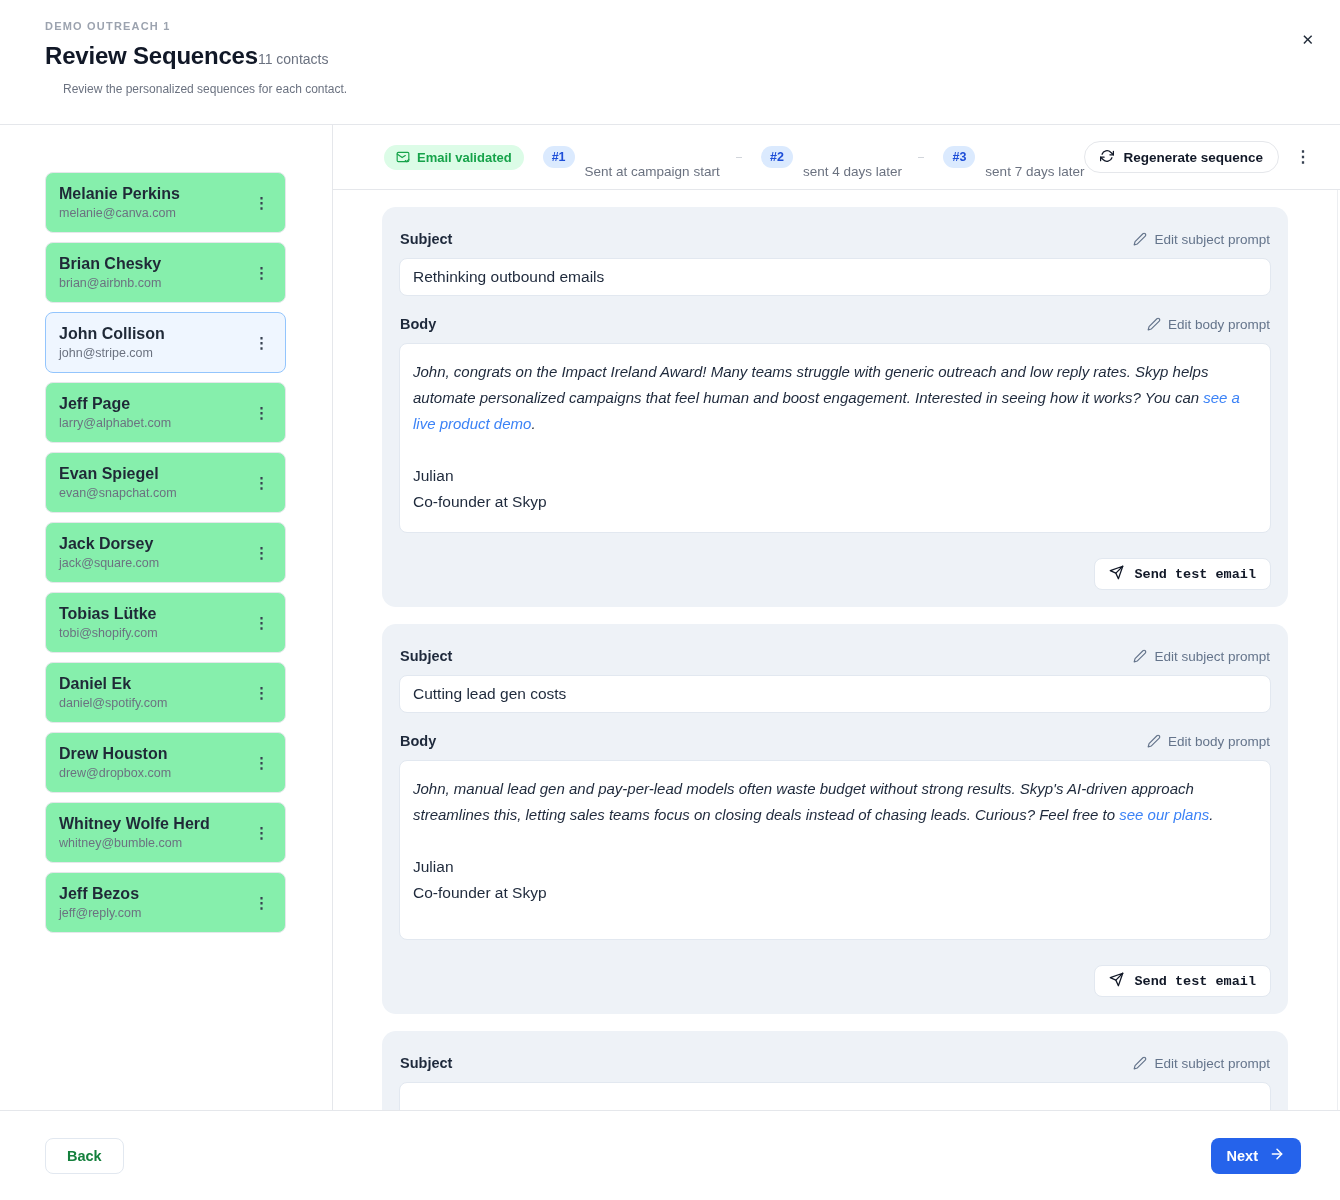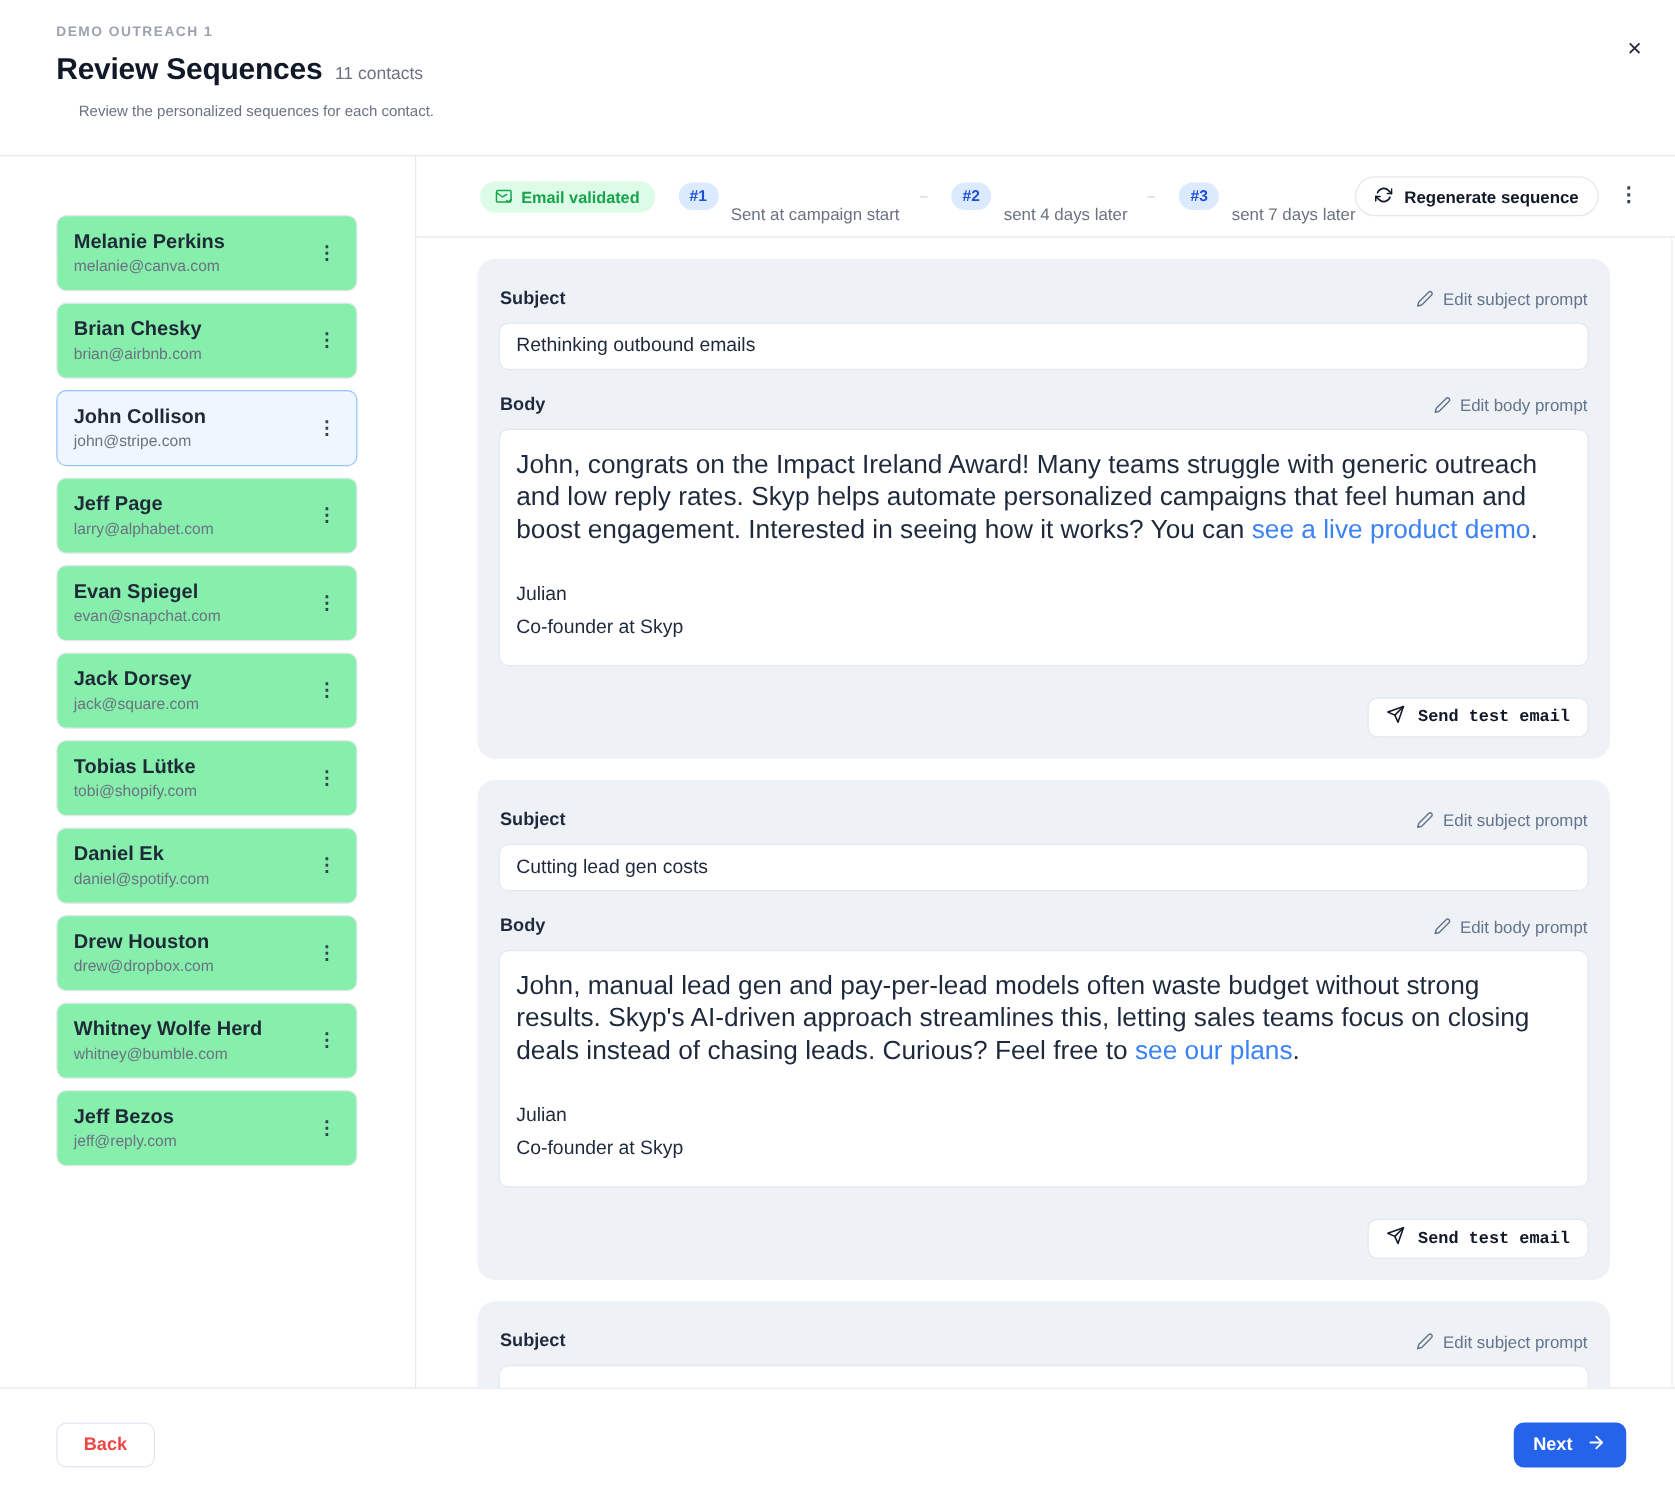--- a/index.html
+++ b/index.html
@@ -7,21 +7,21 @@
   body {
     font-family: "Liberation Sans", sans-serif;
     background: #ffffff;
     color: #1f2937;
   }
   .app { width: 1340px; height: 1200px; display: flex; flex-direction: column; position: relative; background: #fff; }
 
   
   .header { height: 125px; padding: 20px 45px 0 45px; border-bottom: 1px solid #e5e7eb; position: relative; flex: 0 0 auto; }
   .eyebrow { font-size: 11px; font-weight: 700; letter-spacing: 1.2px; color: #9ca3af; margin-bottom: 10px; }
-  .title-row { display: flex; align-items: baseline; gap: 10px; margin-bottom: 12px; }
+  .title-row { display: flex; align-items: baseline; margin-bottom: 12px; }
   .title { font-size: 24px; font-weight: 700; color: #111827; letter-spacing: -0.2px; }
   .contacts-count { font-size: 14px; color: #6b7280; font-weight: 400; }
   .subtitle { font-size: 12px; color: #6b7280; margin-left: 18px; }
   .close-btn { position: absolute; top: 28px; right: 22px; background: none; border: none; font-size: 15px; color: #1f2937; cursor: pointer; line-height: 1; padding: 4px; }
 
   
   .content { flex: 1 1 auto; display: flex; min-height: 0; }
 
   
   .sidebar { width: 333px; flex: 0 0 333px; border-right: 1px solid #e5e7eb; padding: 47px 47px 0 45px; overflow: hidden; }
@@ -61,35 +61,35 @@
   .email-card { width: 906px; background: #eef2f7; border-radius: 14px; padding: 24px 17px 17px 17px; margin-bottom: 17px; }
   .field-row { display: flex; align-items: center; justify-content: space-between; margin-bottom: 11px; padding: 0 1px; }
   .field-label { font-size: 14.5px; font-weight: 600; color: #1e293b; }
   .edit-link { display: inline-flex; align-items: center; gap: 7px; background: none; border: none; color: #64748b; font-size: 13.5px; font-weight: 500; cursor: pointer; font-family: inherit; }
   .edit-link svg { display: block; }
   .subject-input {
     width: 100%; height: 38px; background: #fff; border: 1px solid #e2e8f0; border-radius: 8px;
     padding: 0 13px; font-size: 15.5px; color: #1e293b; font-family: inherit; margin-bottom: 20px; outline: none;
   }
   .body-box { background: #fff; border: 1px solid #e2e8f0; border-radius: 8px; padding: 15px 13px 17px 13px; min-height: 180px; }
-  .email-text { font-size: 21px; color: #1e293b; line-height: 26px; }
+  .email-text { font-size: 15px; color: #1e293b; line-height: 26px; font-style: italic; }
   .email-link { color: #3b82f6; text-decoration: none; cursor: pointer; }
   .email-sig { font-size: 15.5px; color: #1e293b; line-height: 26px; margin-top: 26px; }
   .send-row { display: flex; justify-content: flex-end; margin-top: 25px; }
   .send-btn {
     display: inline-flex; align-items: center; gap: 10px; background: #fff; border: 1px solid #e2e8f0;
     border-radius: 8px; height: 32px; padding: 0 14px; font-size: 13.5px; font-weight: 600; color: #111827;
     cursor: pointer; font-family: Liberation Mono, monospace;
   }
 
   
   .footer { height: 90px; flex: 0 0 90px; border-top: 1px solid #e5e7eb; background: #fff; display: flex; align-items: center; justify-content: space-between; padding: 0 39px 0 45px; }
   .back-btn {
     background: #fff; border: 1px solid #e2e8f0; border-radius: 8px; height: 36px; padding: 0 21px;
-    font-size: 14.5px; font-weight: 600; color: #ef4444; cursor: pointer; font-family: inherit;
+    font-size: 14.5px; font-weight: 600; color: #15803d; cursor: pointer; font-family: inherit;
   }
   .next-btn {
     display: inline-flex; align-items: center; gap: 11px; background: #2563eb; border: none; border-radius: 8px;
     height: 36px; padding: 0 16px; font-size: 14.5px; font-weight: 600; color: #ffffff; cursor: pointer; font-family: inherit;
   }
 </style>
 </head>
 <body>
 
 <div class="app">

